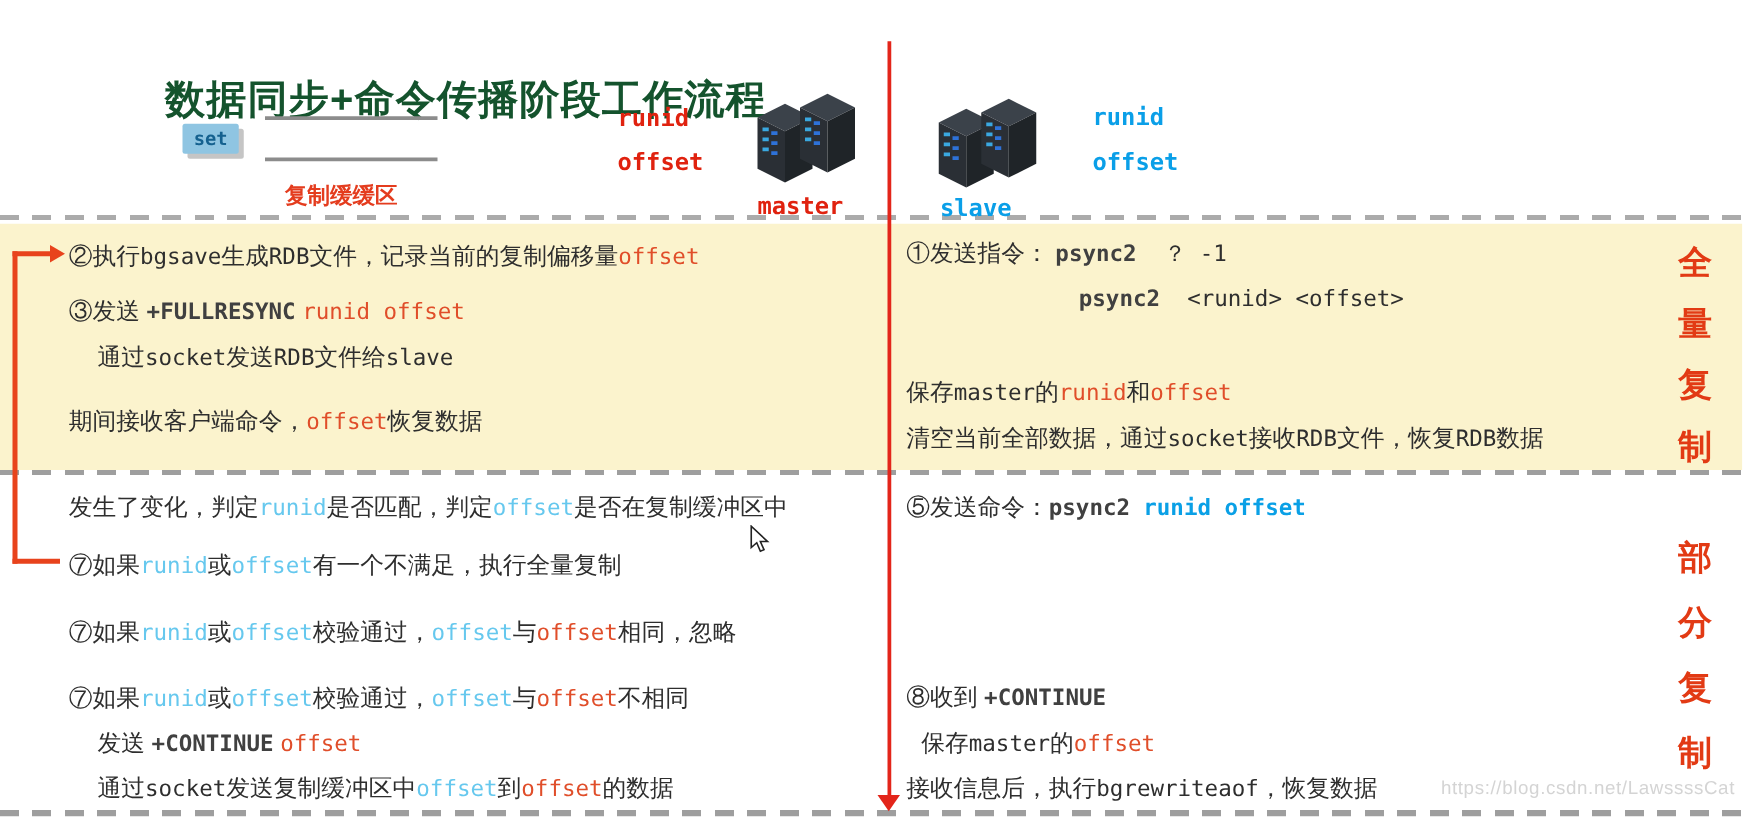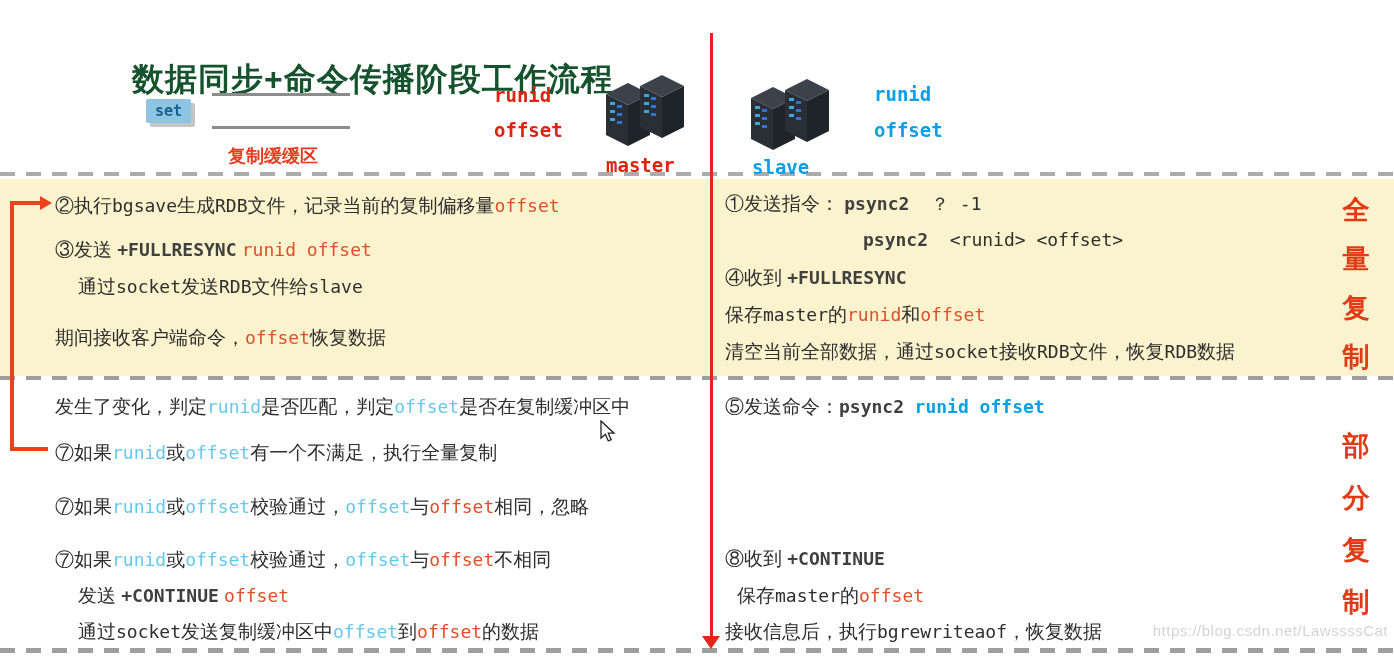--- a/index.html
+++ b/index.html
@@ -141,21 +141,20 @@
   <div class="line" style="left:55px;top:326px;"><span class="seg cn">期间接收客户端命令，</span><span class="seg red">offset</span><span class="seg cn">恢复数据</span></div>
   <div class="line" style="left:55px;top:395px;"><span class="seg cn">发生了变化，判定</span><span class="seg blue">runid</span><span class="seg cn">是否匹配，判定</span><span class="seg blue">offset</span><span class="seg cn">是否在复制缓冲区中</span></div>
   <div class="line" style="left:55px;top:441px;"><span class="seg cn">⑦如果</span><span class="seg blue">runid</span><span class="seg cn">或</span><span class="seg blue">offset</span><span class="seg cn">有一个不满足，执行全量复制</span></div>
   <div class="line" style="left:55px;top:495px;"><span class="seg cn">⑦如果</span><span class="seg blue">runid</span><span class="seg cn">或</span><span class="seg blue">offset</span><span class="seg cn">校验通过，</span><span class="seg blue">offset</span><span class="seg cn">与</span><span class="seg red">offset</span><span class="seg cn">相同，忽略</span></div>
   <div class="line" style="left:55px;top:548px;"><span class="seg cn">⑦如果</span><span class="seg blue">runid</span><span class="seg cn">或</span><span class="seg blue">offset</span><span class="seg cn">校验通过，</span><span class="seg blue">offset</span><span class="seg cn">与</span><span class="seg red">offset</span><span class="seg cn">不相同</span></div>
   <div class="line" style="left:78px;top:584px;"><span class="seg cn">发送 </span><span class="seg boldcode">+CONTINUE</span><span class="seg cn"> </span><span class="seg red">offset</span></div>
   <div class="line" style="left:78px;top:620px;"><span class="seg cn">通过</span><span class="seg code">socket</span><span class="seg cn">发送复制缓冲区中</span><span class="seg blue">offset</span><span class="seg cn">到</span><span class="seg red">offset</span><span class="seg cn">的数据</span></div>
 
   <div class="line" style="left:725px;top:192px;"><span class="seg cn">①发送指令： </span><span class="seg boldcode">psync2</span><span class="seg code">  ？ -1</span></div>
   <div class="line" style="left:863px;top:228px;"><span class="seg boldcode">psync2</span><span class="seg code">  &lt;runid&gt; &lt;offset&gt;</span></div>
-  <div class="line" style="left:725px;top:266px;"><span class="seg cn">④收到 </span><span class="seg boldcode">+FULLRESYNC</span></div>
   <div class="line" style="left:725px;top:303px;"><span class="seg cn">保存</span><span class="seg code">master</span><span class="seg cn">的</span><span class="seg red">runid</span><span class="seg cn">和</span><span class="seg red">offset</span></div>
   <div class="line" style="left:725px;top:340px;"><span class="seg cn">清空当前全部数据，通过</span><span class="seg code">socket</span><span class="seg cn">接收</span><span class="seg code">RDB</span><span class="seg cn">文件，恢复</span><span class="seg code">RDB</span><span class="seg cn">数据</span></div>
   <div class="line" style="left:725px;top:395px;"><span class="seg cn">⑤发送命令：</span><span class="seg boldcode">psync2</span><span class="seg cn">  </span><span class="seg blue2">runid offset</span></div>
   <div class="line" style="left:725px;top:547px;"><span class="seg cn">⑧收到 </span><span class="seg boldcode">+CONTINUE</span></div>
   <div class="line" style="left:725px;top:584px;margin-left:12px;"><span class="seg cn">保存</span><span class="seg code">master</span><span class="seg cn">的</span><span class="seg red">offset</span></div>
   <div class="line" style="left:725px;top:620px;"><span class="seg cn">接收信息后，执行</span><span class="seg code">bgrewriteaof</span><span class="seg cn">，恢复数据</span></div>
 
   <div class="side-label full">全
 量
 复

